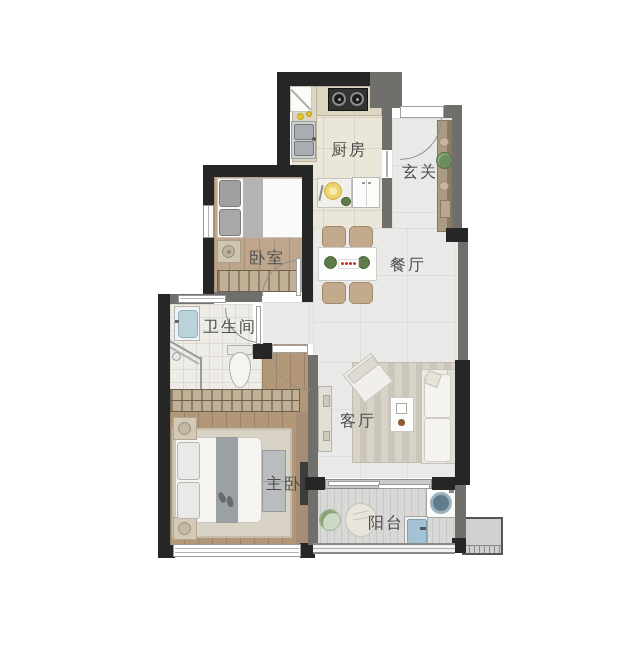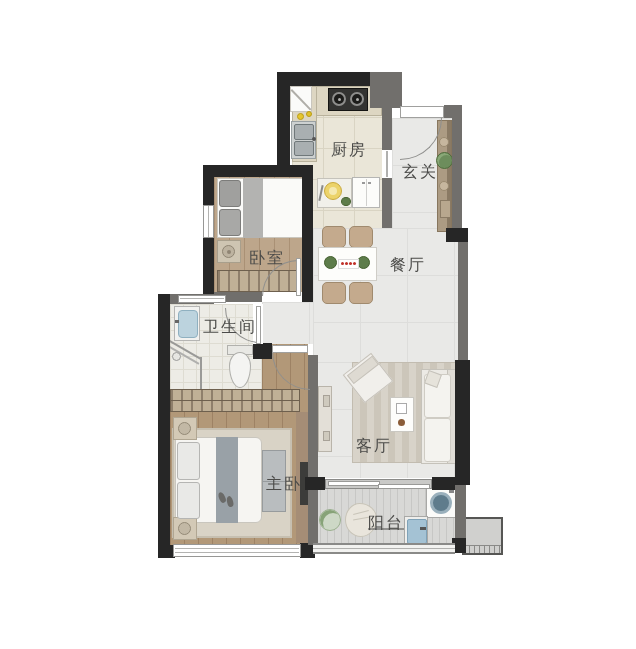--- a/index.html
+++ b/index.html
@@ -244,17 +244,17 @@
 
   <div class="abs" style="left:462px;top:517px;width:41px;height:38px;background:#d0d0ce;border:2px solid #565654;box-sizing:border-box;z-index:20;">
     <div class="abs" style="left:0;bottom:0;width:100%;height:7px;background:repeating-linear-gradient(90deg,#8a8a88 0 1px,transparent 1px 5px);border-top:1px solid #8a8a88;"></div>
   </div>
 
   <div class="abs lbl" style="left:349px;top:150px;">厨房</div>
   <div class="abs lbl" style="left:420px;top:152px;margin-top:20px;">玄关</div>
   <div class="abs lbl" style="left:267px;top:258px;">卧室</div>
   <div class="abs lbl" style="left:408px;top:265px;">餐厅</div>
   <div class="abs lbl" style="left:230px;top:327px;">卫生间</div>
-  <div class="abs lbl" style="left:358px;top:446px;margin-left:16px;">客厅</div>
+  <div class="abs lbl" style="left:358px;top:421px;">客厅</div>
   <div class="abs lbl" style="left:284px;top:484px;">主卧</div>
-  <div class="abs lbl" style="left:386px;top:523px;text-decoration:underline;">阳台</div>
+  <div class="abs lbl" style="left:386px;top:523px;">阳台</div>
 
 </div>
 
 </body></html>

